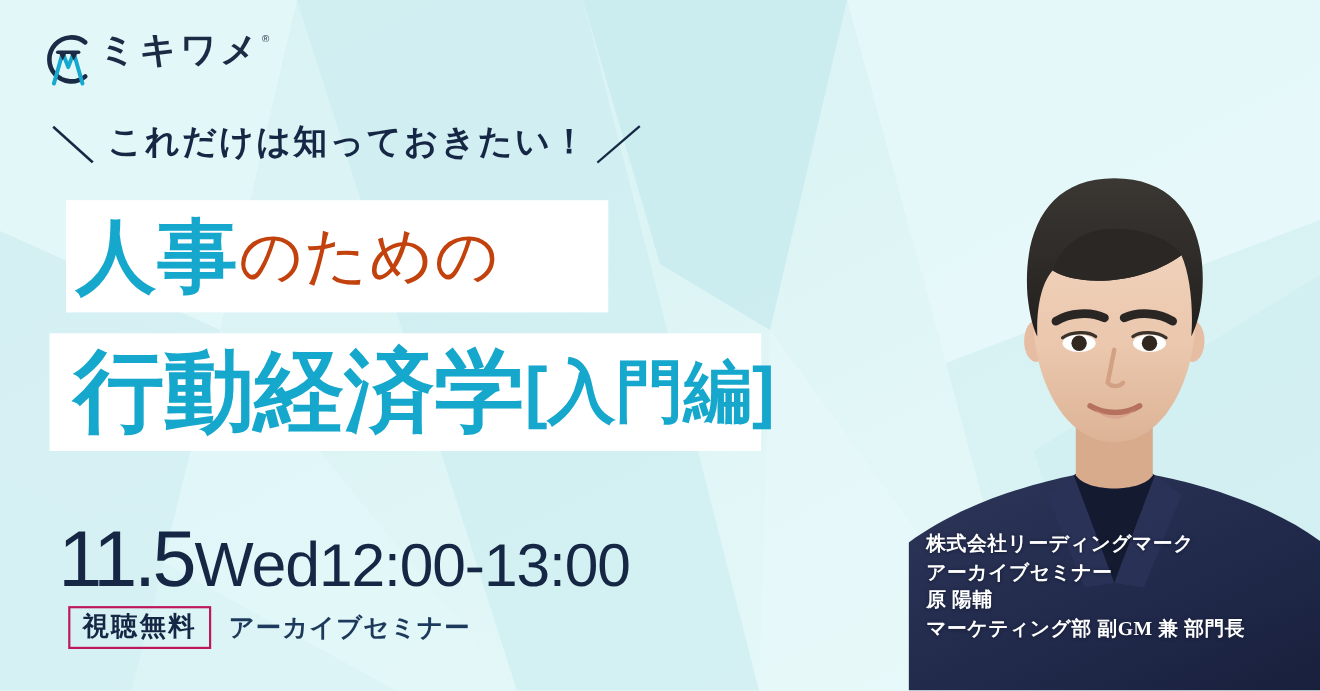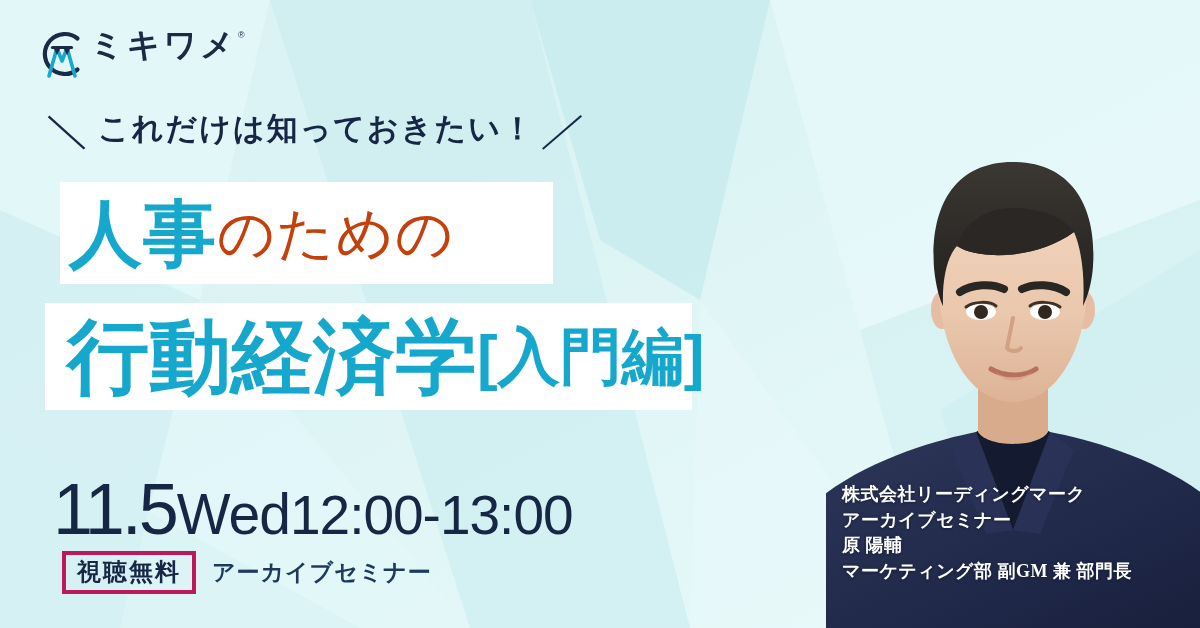--- a/index.html
+++ b/index.html
@@ -64,21 +64,21 @@
   .d-day   { font-size:72px; letter-spacing:-3px; margin-left:-2px; }
   .d-dow   { font-size:57px; margin-left:1px; letter-spacing:-1px; }
   .d-time  { font-size:55px; letter-spacing:-1px; }
 
   
   .badges {
     position:absolute; left:62px; top:551px;
     display:flex; align-items:center; gap:16px; white-space:nowrap;
   }
   .badge-box {
-    border:4px solid #be185d; color:#152744;
+    border:2px solid #be185d; color:#152744;
     font-size:24px; font-weight:700; letter-spacing:2px;
     padding:4px 11px 5px; line-height:1.1;
   }
   .badge-label {
     color:#1d3a5c; font-size:23px; font-weight:700; letter-spacing:1px;
   }
 
   
   .portrait {
     position:absolute; left:826px; top:110px;

